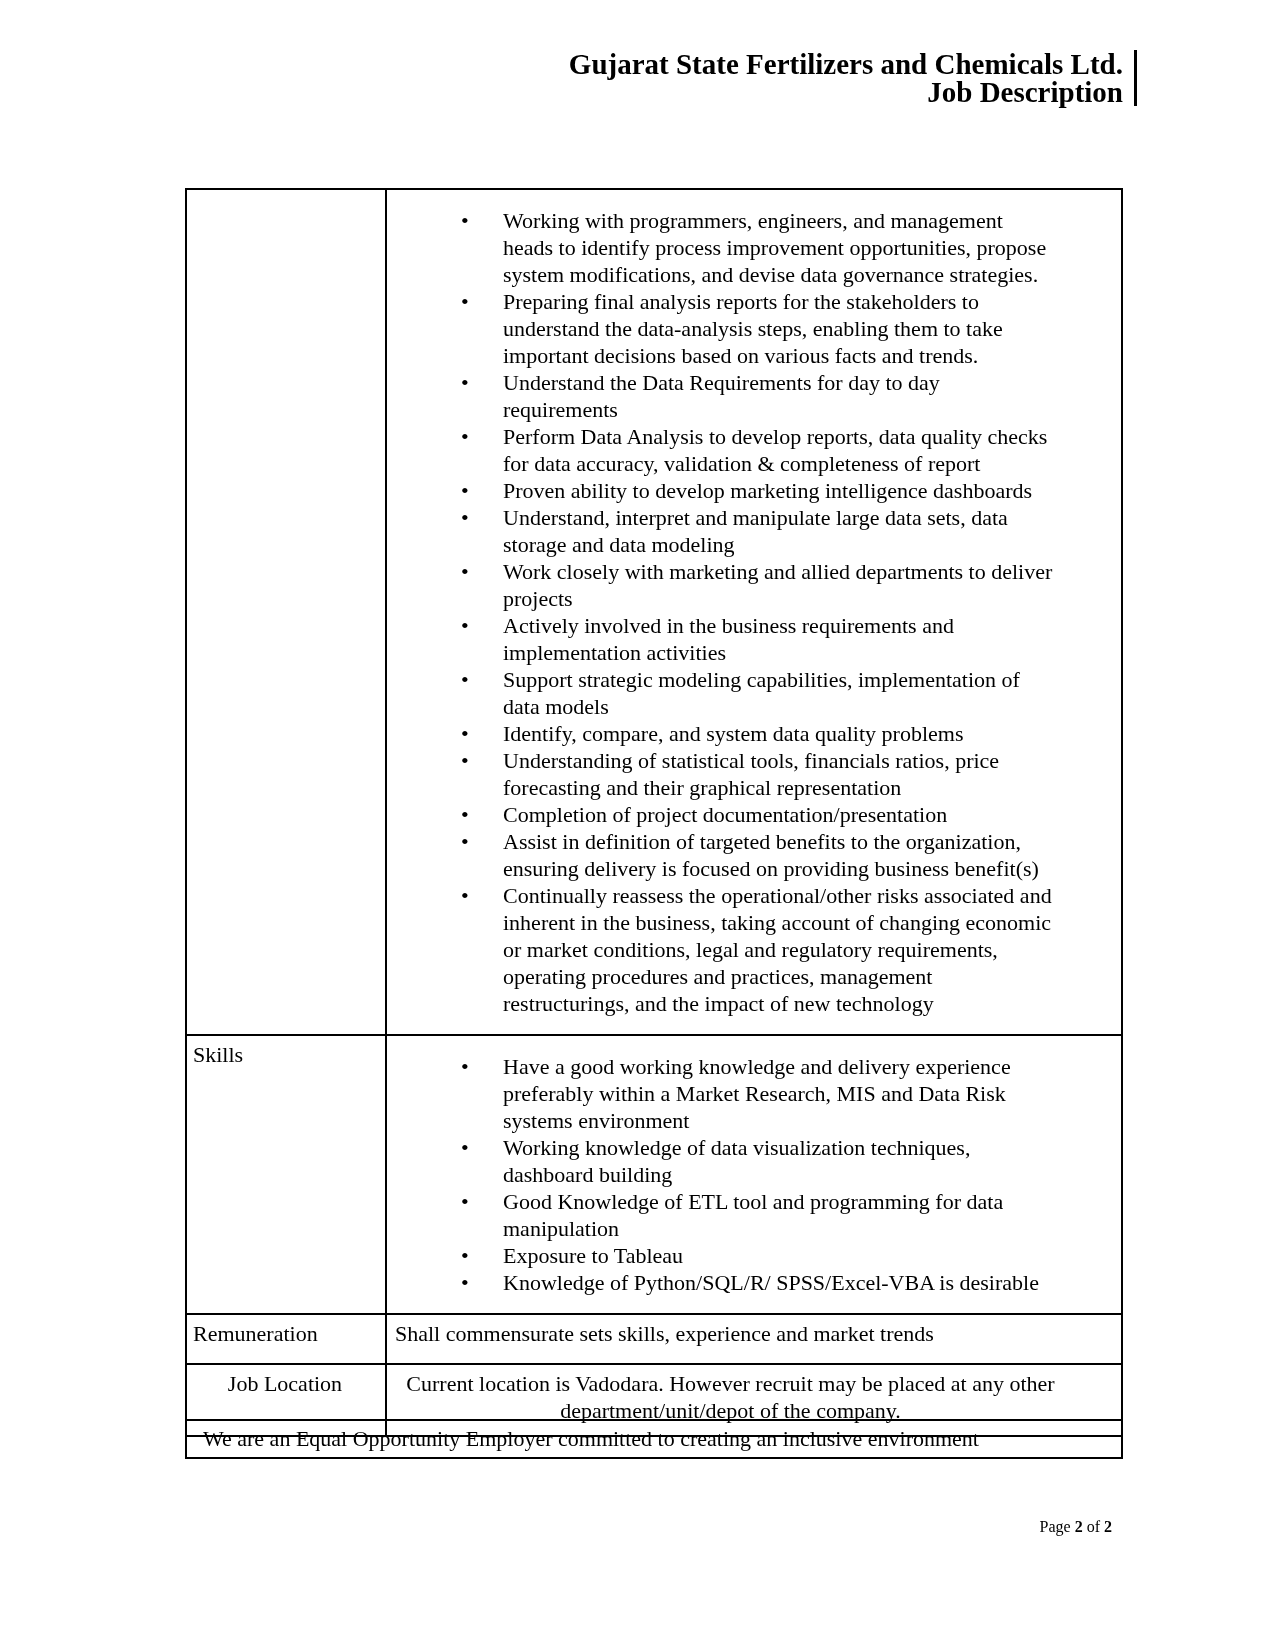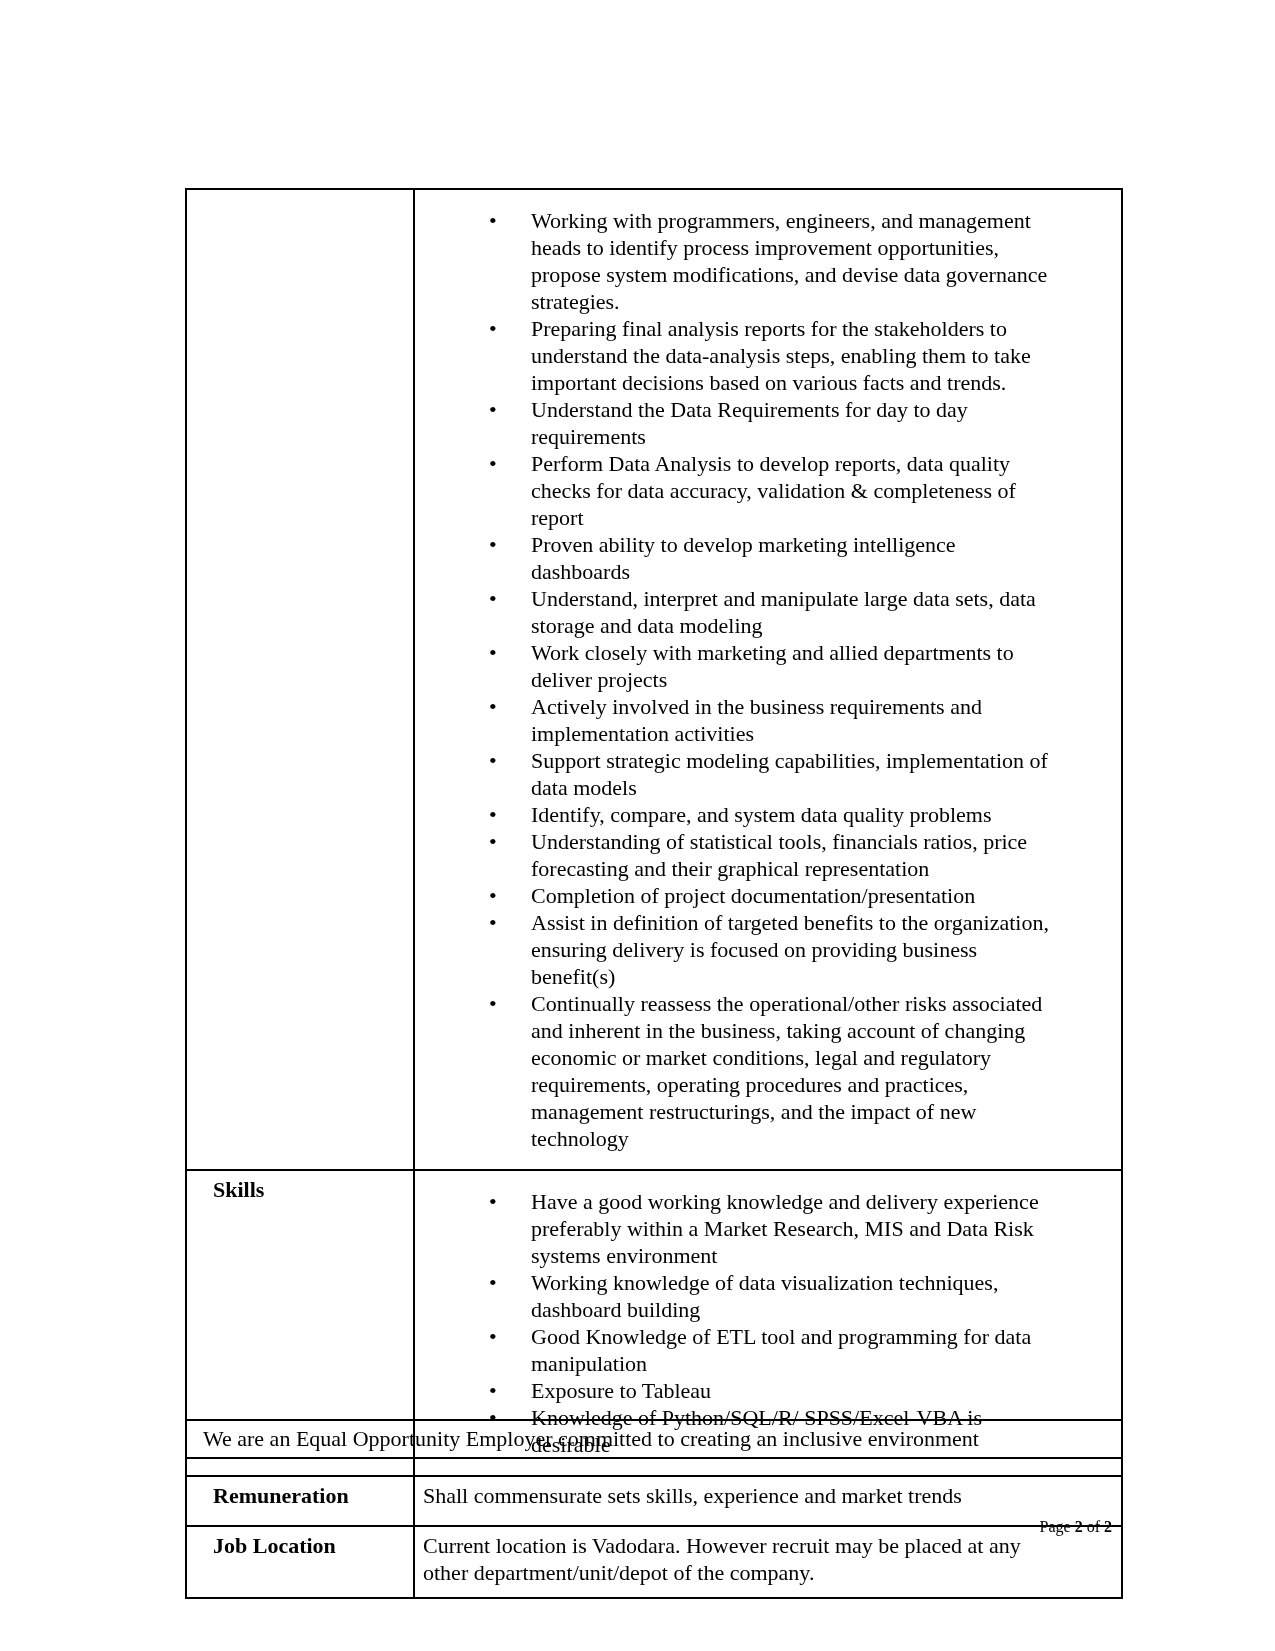--- a/index.html
+++ b/index.html
@@ -47,31 +47,31 @@
     border-collapse: collapse;
     table-layout: fixed;
     font-size: 22px;
   }
   table.job-table td {
     border: 2px solid #000000;
     vertical-align: top;
     line-height: 27px;
   }
   td.label-cell {
-    width: 228px;
-    font-weight: bold;
-    padding: 5px 8px 5px 26px;
+    width: 200px;
+    font-weight: normal;
+    padding: 5px 8px 5px 6px;
   }
   td.content-cell {
     padding: 5px 55px 5px 8px;
   }
   tr.row-0 td { height: 811px; }
   tr.row-1 td { height: 253px; }
   tr.row-2 td { height: 50px; margin-left: 15px; }
-  tr.row-3 td { height: 72px; }
+  tr.row-3 td { height: 72px; text-align: center; }
 
   ul.bullets {
     list-style: none;
     margin: 12px;
     padding: 0;
   }
   ul.bullets li {
     position: relative;
     padding-left: 96px;
   }
@@ -106,20 +106,24 @@
     font-size: 16px;
   }
   .page-footer .num { font-weight: bold; }
 </style>
 </head>
 <body>
 
 <div class="page">
 
   <div class="doc-header">
+    <div class="doc-header-text">
+      <div>Gujarat State Fertilizers and Chemicals Ltd.</div>
+      <div>Job Description</div>
+    </div>
     <div class="doc-header-bar"></div>
   </div>
 
   <table class="job-table">
     <tbody>
         <tr class="row-0">
           <td class="label-cell"></td>
           <td class="content-cell">
             <ul class="bullets">
               <li>Working with programmers, engineers, and management heads to identify process improvement opportunities, propose system modifications, and devise data governance strategies.</li>

